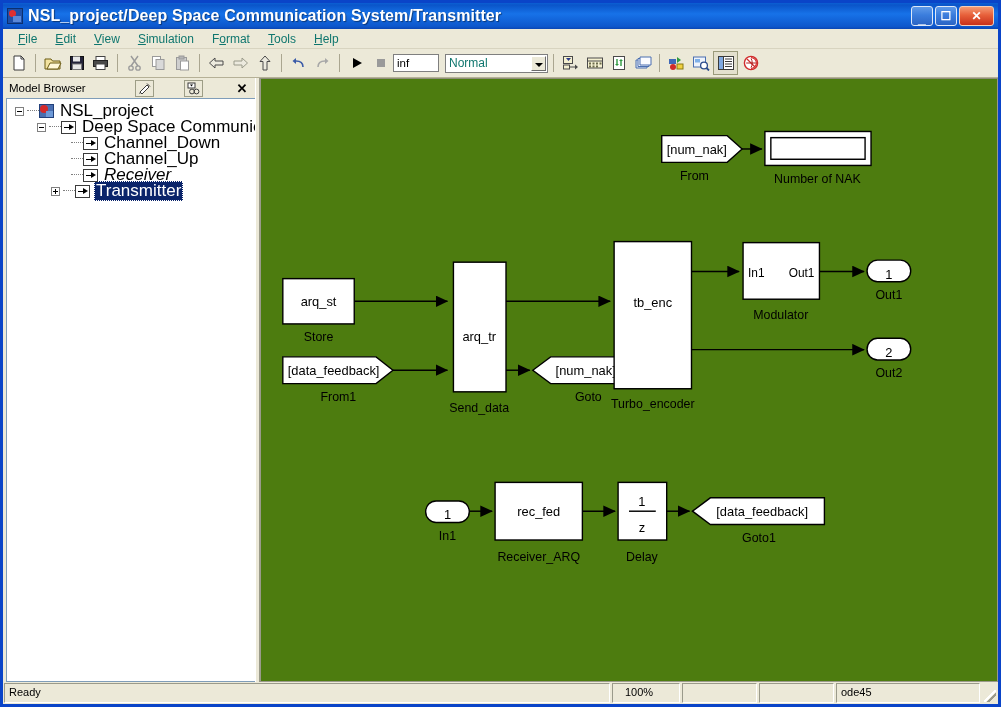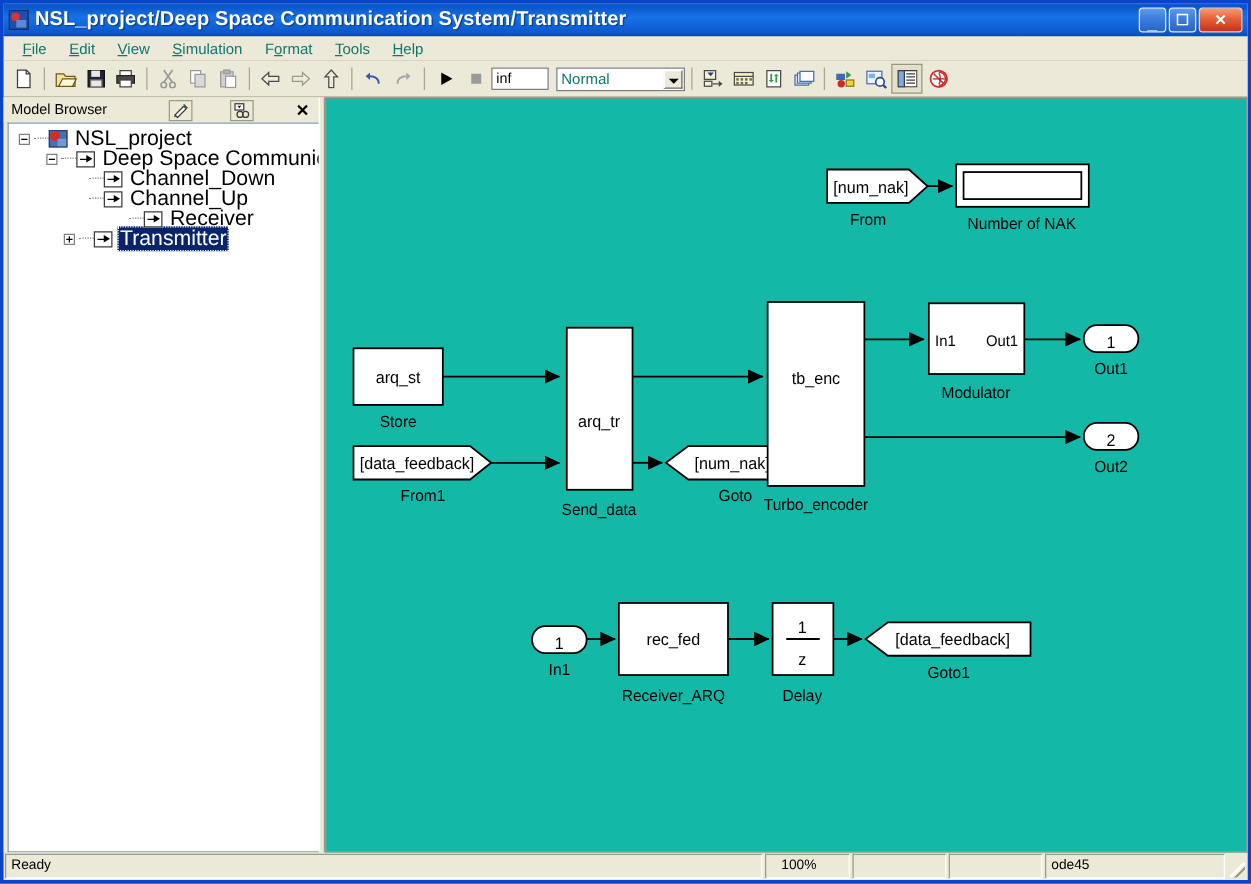--- a/index.html
+++ b/index.html
@@ -176,21 +176,21 @@
     border-top:3.5px solid transparent;border-bottom:3.5px solid transparent;border-left:5px solid #000;}
   .tlabel { color:#000; padding:0 2px;}
   .tlabel.sel { background:#0a246a; color:#fff; outline:1px dotted #fff; outline-offset:-1px;}
   .splitter {
     width: 4px; flex:0 0 auto; background:#ece9d8;
     border-left:1px solid #fff;
   }
   .splitter .bar{width:3px;height:100%;background:#ece9d8;border-right:1px solid #9a9a8a;}
   
   .canvas-wrap {
-    flex: 1 1 auto; background: #14b8a6;
+    flex: 1 1 auto; background: #4d7c0f;
     border: 1px solid #9a9a8a; border-top-color:#8e8e7a;
     margin: 0; position: relative; overflow:hidden;
   }
   .canvas { position:absolute; left:0; top:0; width:100%; height:100%; }
   
   .statusbar {
     height: 20px; flex: 0 0 auto; display:flex; align-items:stretch;
     background:#ece9d8; padding: 1px 0 1px 1px; gap:2px;
   }
   .sb-pane {
@@ -459,21 +459,21 @@
           <div class="tlabel">Channel_Down</div>
         </div>
 
         <div class="tnode" style="padding-left:52px;">
           <div class="tbox none"></div>
           <div class="tdots"></div>
           <div class="ticon-sub"></div>
           <div class="tlabel">Channel_Up</div>
         </div>
 
-        <div class="tnode" style="padding-left:84px;">
+        <div class="tnode" style="padding-left:52px;font-style:italic;">
           <div class="tbox none"></div>
           <div class="tdots"></div>
           <div class="ticon-sub"></div>
           <div class="tlabel">Receiver</div>
         </div>
 
         <div class="tnode" style="padding-left:44px;">
           <div class="tbox plus"></div>
           <div class="tdots"></div>
           <div class="ticon-sub"></div>

